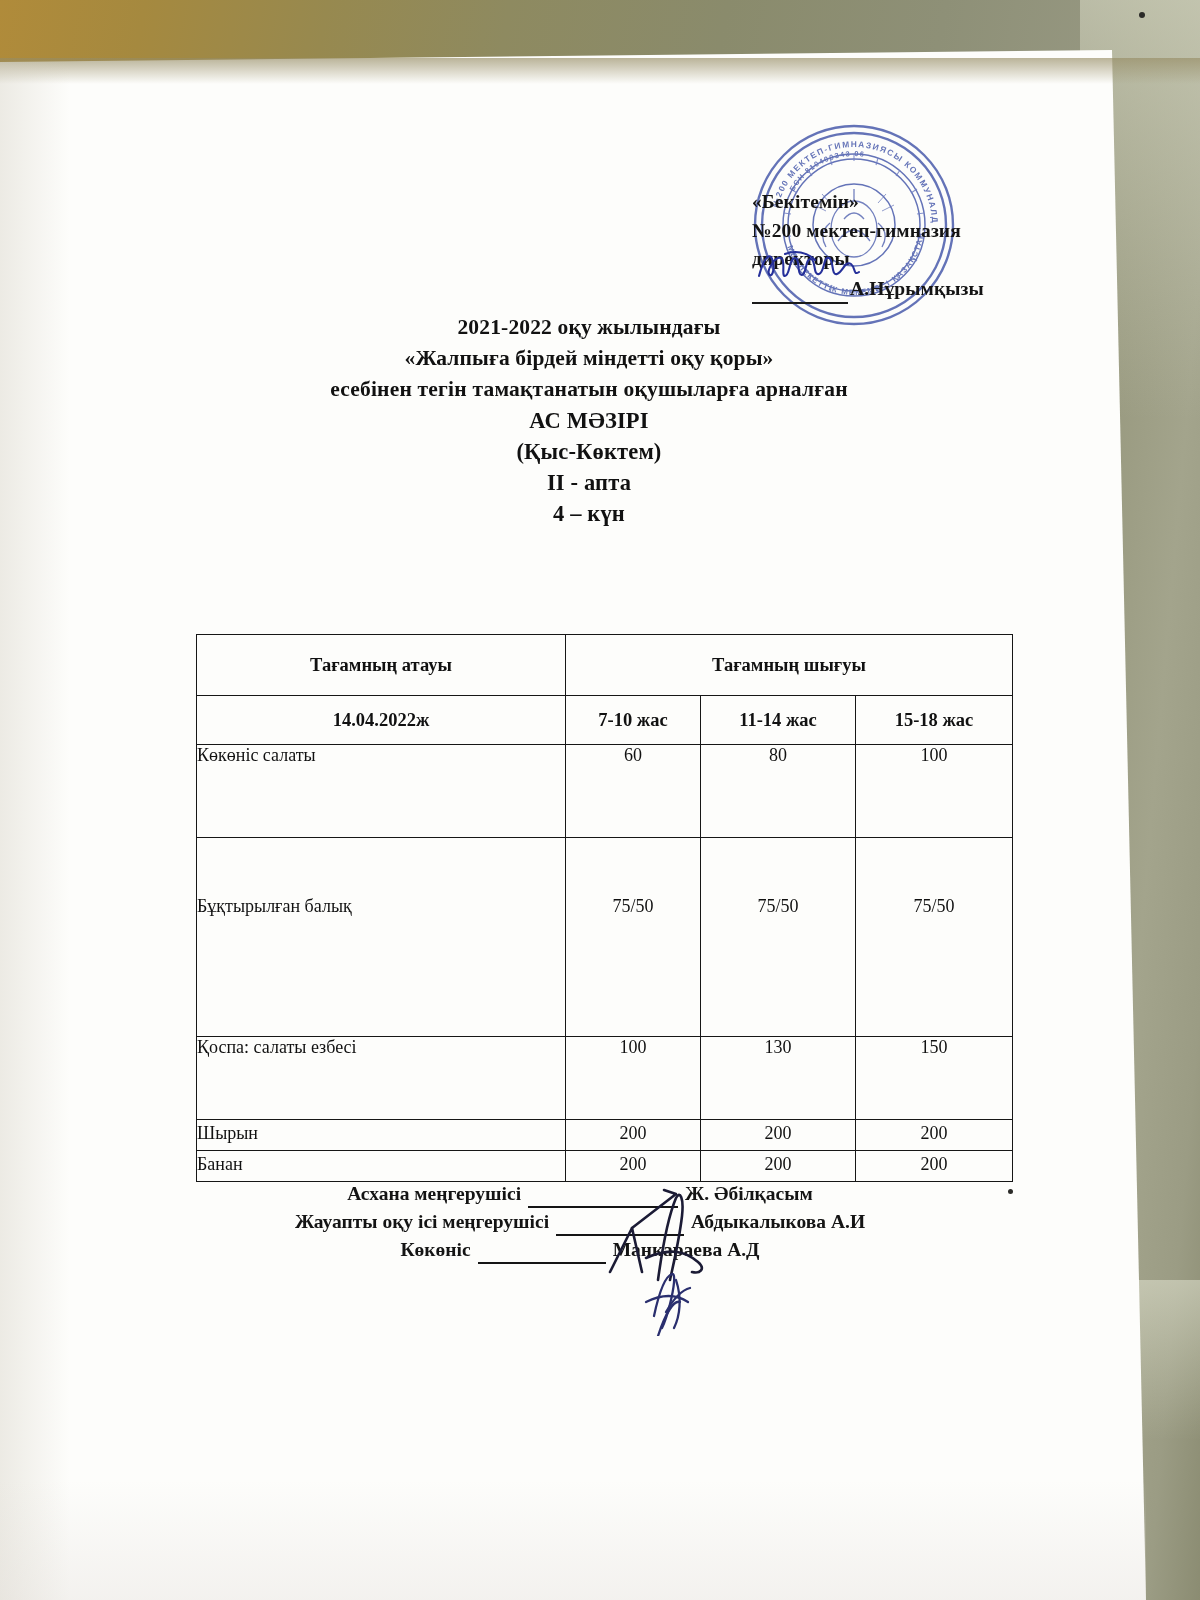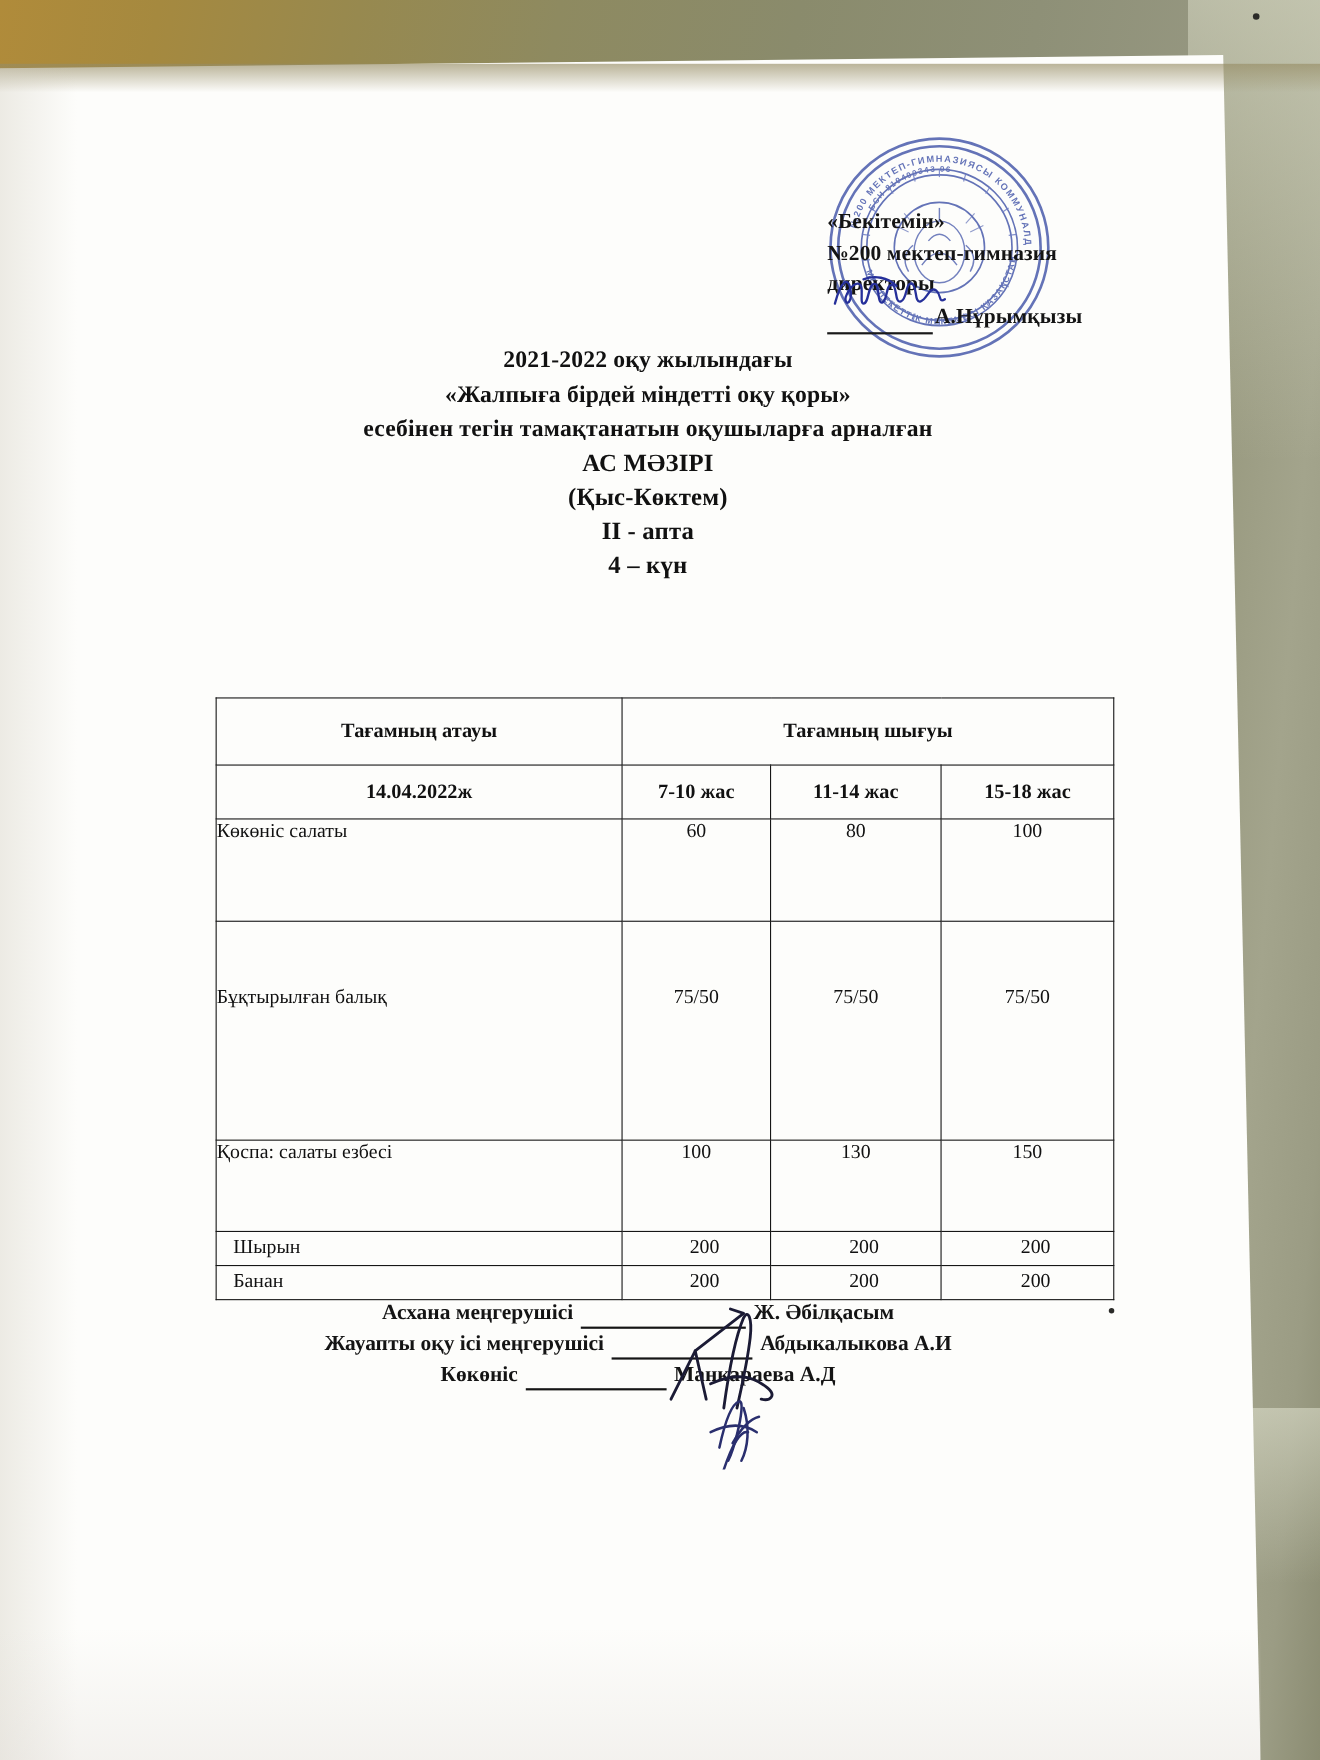--- a/index.html
+++ b/index.html
@@ -193,21 +193,21 @@
     padding: 7px 0 0 8px;
   }
   .cell-num {
     font-size: 18px;
     text-align: center;
     padding: 7px 0 0 0;
   }
   .r-tall-1 td { height: 92px; }
   .r-tall-2 td { height: 140px; }
   .r-tall-3 td { height: 82px; }
-  .r-short td { height: 27px; padding-left: 15px; }
+  .r-short td { height: 27px; }
   .r-short .cell-name { padding-top: 3px; }
   .r-short .cell-num { padding-top: 3px; }
 
   
   .signatures {
     position: absolute;
     left: 0;
     top: 1180px;
     width: 1160px;
     font-weight: bold;

